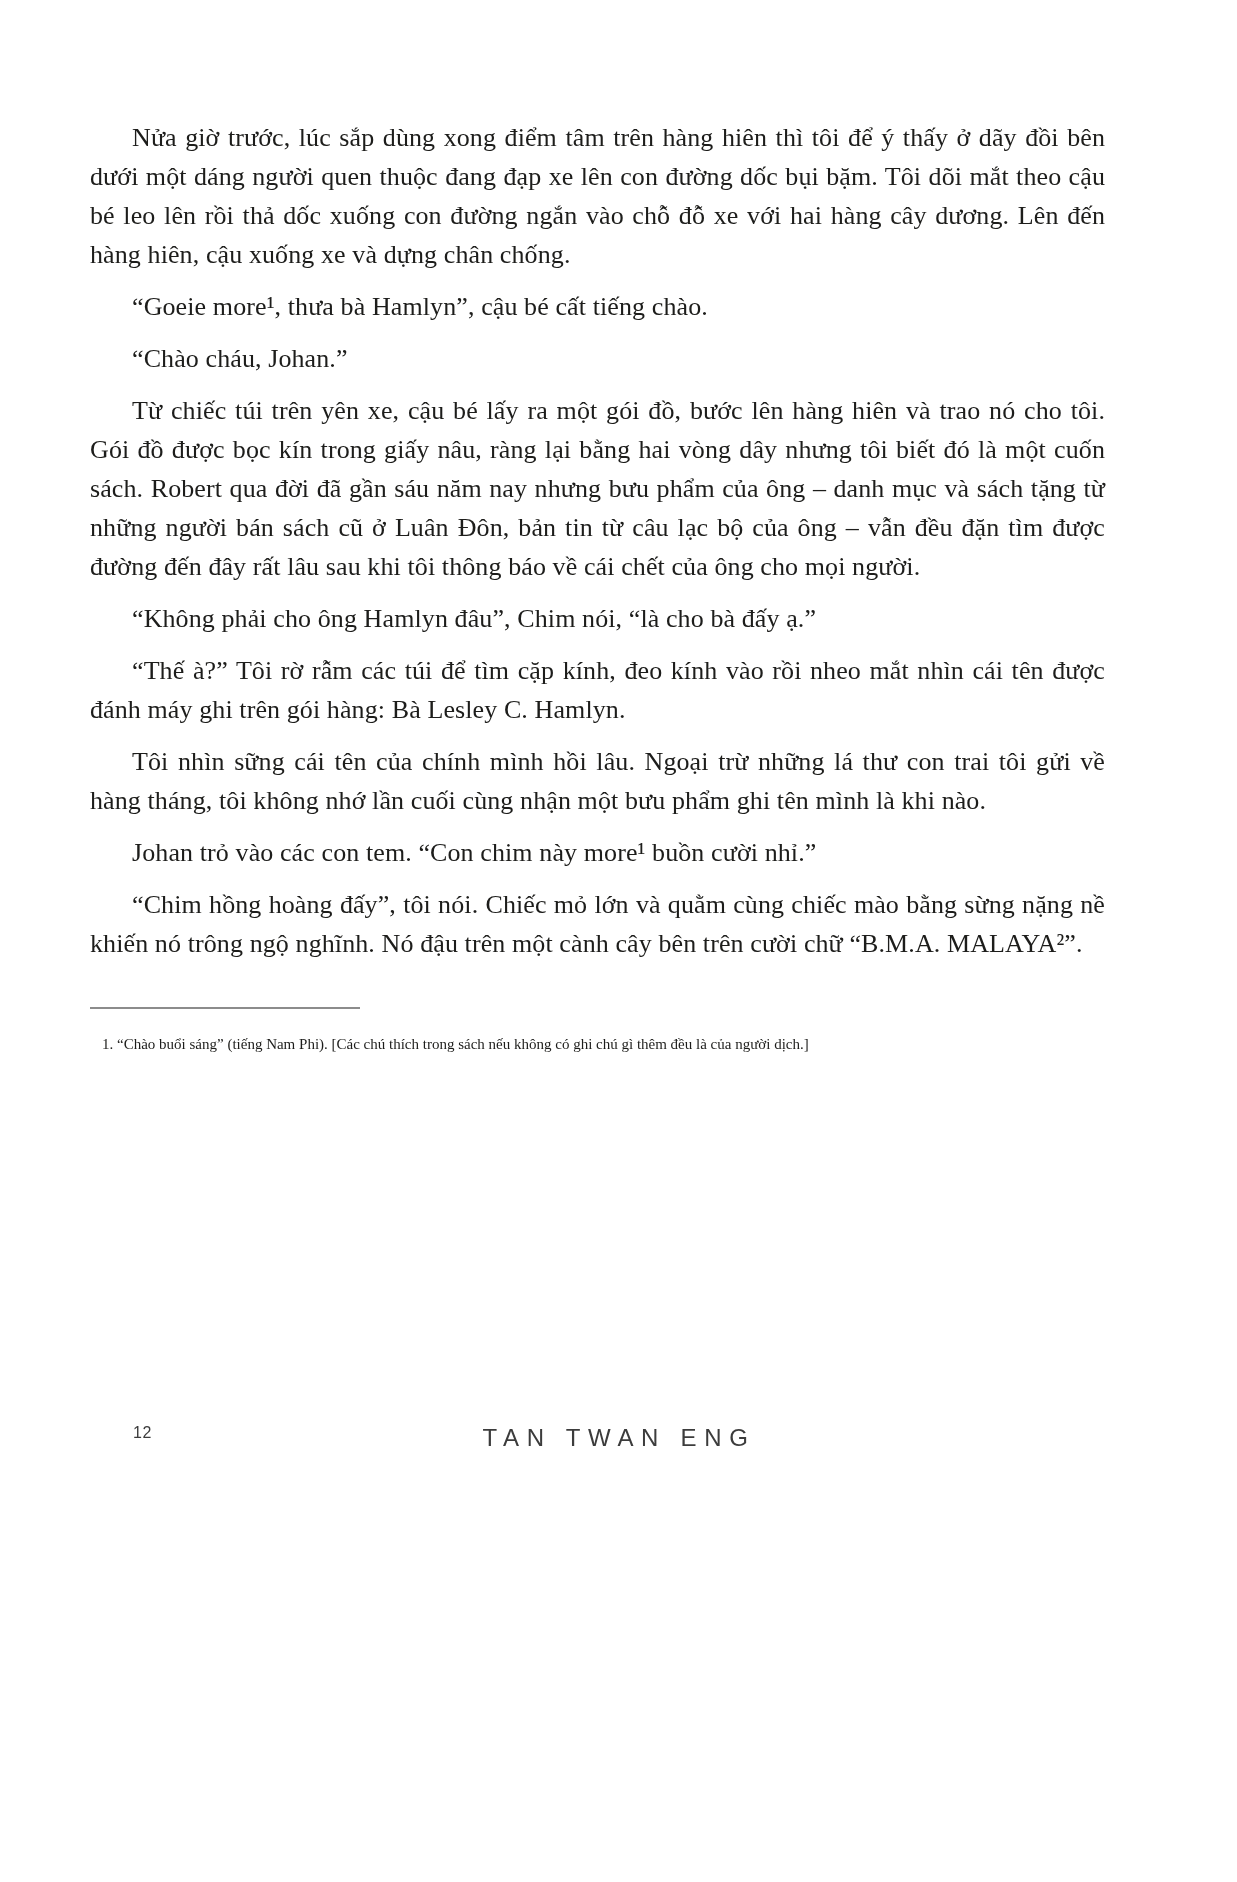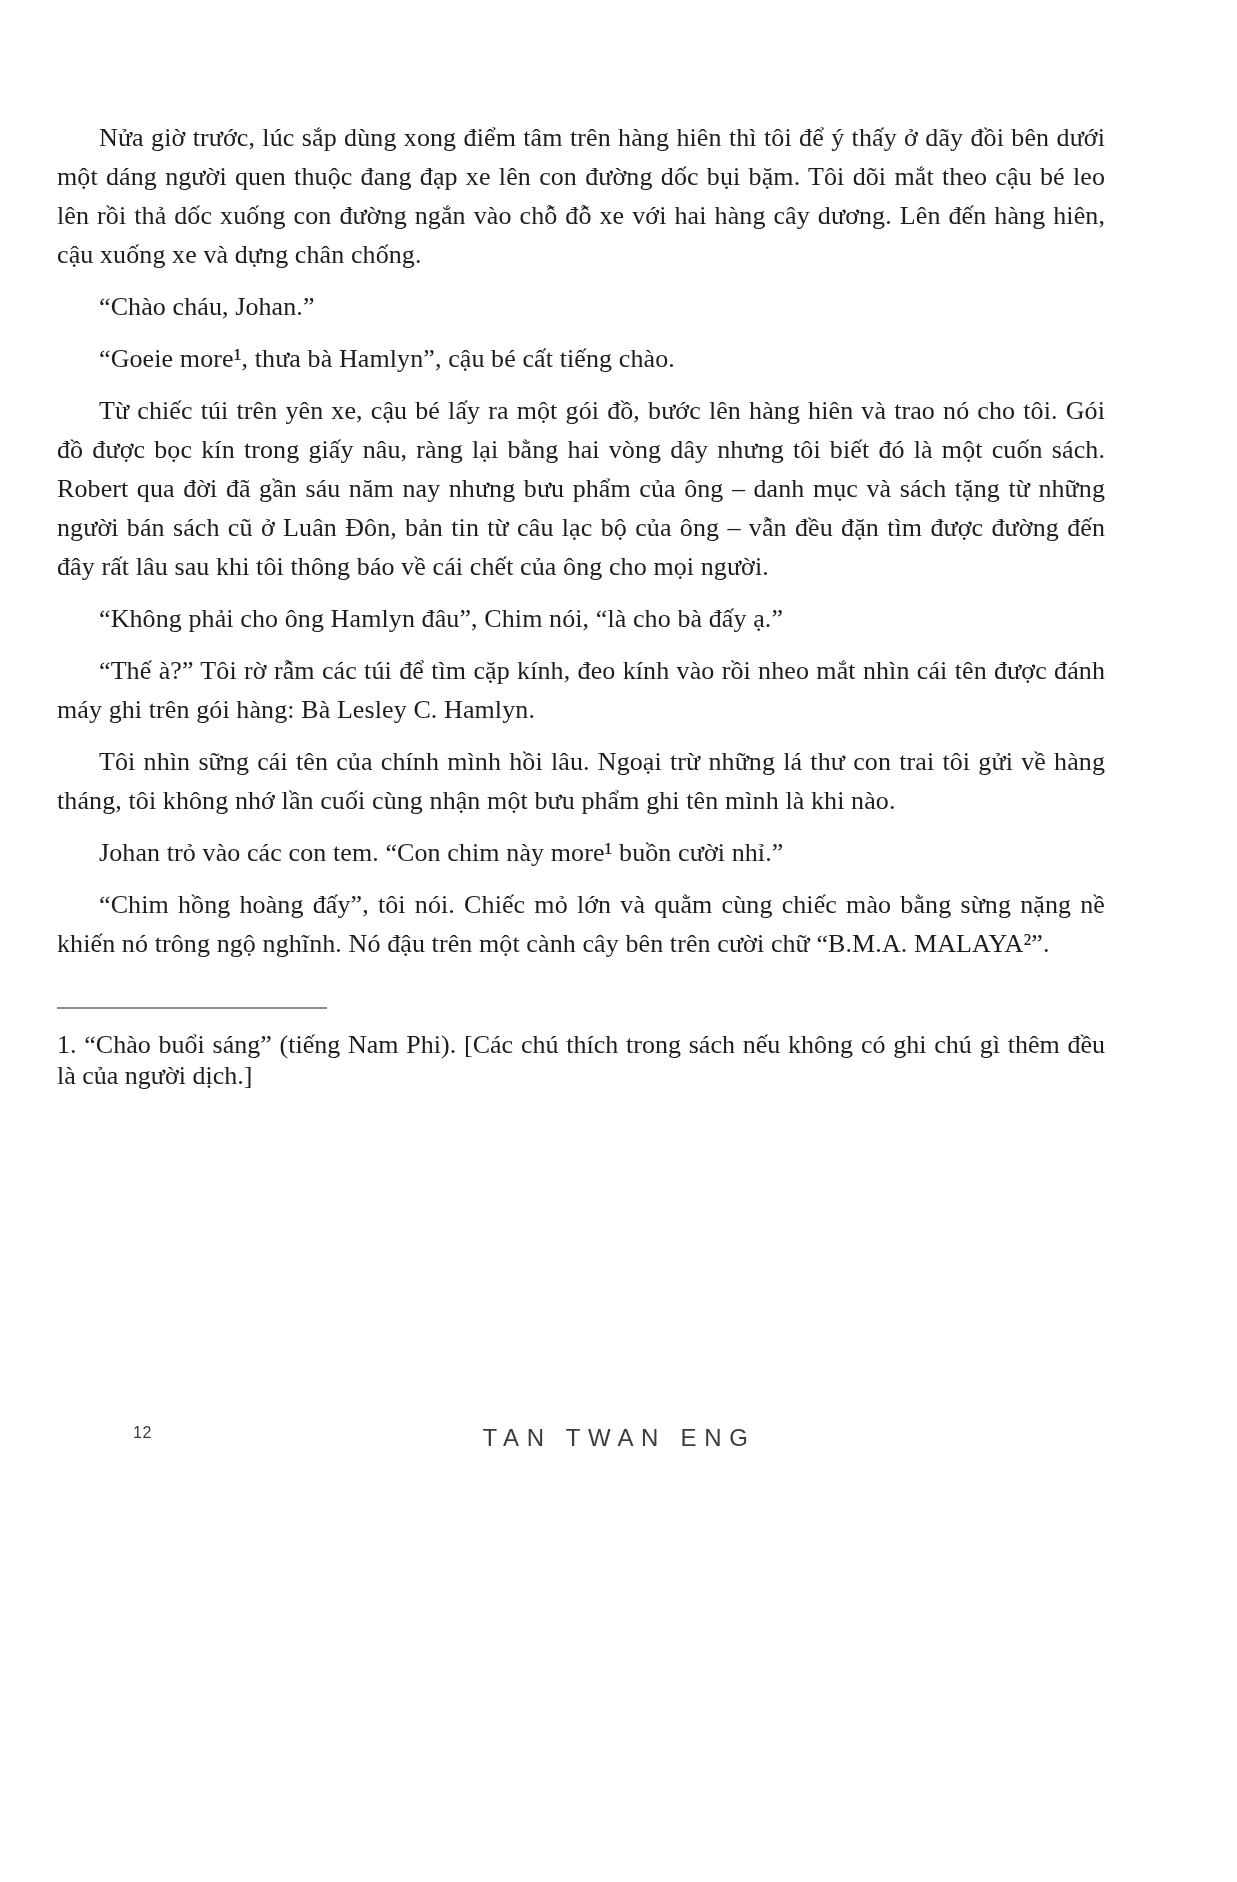--- a/index.html
+++ b/index.html
@@ -15,43 +15,43 @@
     height: 1882px;
     background: var(--bg);
     font-family: "Liberation Serif", "DejaVu Serif", serif;
     color: var(--text);
     overflow: hidden;
   }
   .page {
     position: relative;
     width: 1237px;
     height: 1882px;
-    padding: 118px 132px 0 57px;
+    padding: 118px 132px 0 90px;
   }
   .text-block p {
     margin: 0 0 13px 0;
     font-size: 26px;
     line-height: 39px;
     text-align: justify;
     text-indent: 42px;
     letter-spacing: 0.1px;
   }
   .text-block p:last-child { margin-bottom: 0; }
   .footnotes {
     margin-top: 44px;
   }
   .footnote-rule {
     border: none;
     border-top: 2px solid var(--rule);
     width: 270px;
     margin: 0 0 20px 0;
   }
   .footnote {
-    margin: 0;
-    font-size: 26px;
+    margin: 12px;
+    font-size: 15px;
     line-height: 31px;
     text-align: justify;
   }
   .page-footer {
     position: absolute;
     left: 133px;
     right: 132px;
     top: 1424px;
     height: 30px;
     text-align: center;
@@ -72,22 +72,22 @@
     text-transform: uppercase;
   }
 </style>
 </head>
 <body>
 
 <div class="page">
 
   <div class="text-block">
     <p>Nửa giờ trước, lúc sắp dùng xong điểm tâm trên hàng hiên thì tôi để ý thấy ở dãy đồi bên dưới một dáng người quen thuộc đang đạp xe lên con đường dốc bụi bặm. Tôi dõi mắt theo cậu bé leo lên rồi thả dốc xuống con đường ngắn vào chỗ đỗ xe với hai hàng cây dương. Lên đến hàng hiên, cậu xuống xe và dựng chân chống.</p>
+    <p>“Goeie more¹, thưa bà Hamlyn”, cậu bé cất tiếng chào.</p>
     <p>“Chào cháu, Johan.”</p>
-    <p>“Goeie more¹, thưa bà Hamlyn”, cậu bé cất tiếng chào.</p>
     <p>Từ chiếc túi trên yên xe, cậu bé lấy ra một gói đồ, bước lên hàng hiên và trao nó cho tôi. Gói đồ được bọc kín trong giấy nâu, ràng lại bằng hai vòng dây nhưng tôi biết đó là một cuốn sách. Robert qua đời đã gần sáu năm nay nhưng bưu phẩm của ông – danh mục và sách tặng từ những người bán sách cũ ở Luân Đôn, bản tin từ câu lạc bộ của ông – vẫn đều đặn tìm được đường đến đây rất lâu sau khi tôi thông báo về cái chết của ông cho mọi người.</p>
     <p>“Không phải cho ông Hamlyn đâu”, Chim nói, “là cho bà đấy ạ.”</p>
     <p>“Thế à?” Tôi rờ rẫm các túi để tìm cặp kính, đeo kính vào rồi nheo mắt nhìn cái tên được đánh máy ghi trên gói hàng: Bà Lesley C. Hamlyn.</p>
     <p>Tôi nhìn sững cái tên của chính mình hồi lâu. Ngoại trừ những lá thư con trai tôi gửi về hàng tháng, tôi không nhớ lần cuối cùng nhận một bưu phẩm ghi tên mình là khi nào.</p>
     <p>Johan trỏ vào các con tem. “Con chim này more¹ buồn cười nhỉ.”</p>
     <p>“Chim hồng hoàng đấy”, tôi nói. Chiếc mỏ lớn và quằm cùng chiếc mào bằng sừng nặng nề khiến nó trông ngộ nghĩnh. Nó đậu trên một cành cây bên trên cười chữ “B.M.A. MALAYA²”.</p>
   </div>
 
   <div class="footnotes">
     <hr class="footnote-rule">

